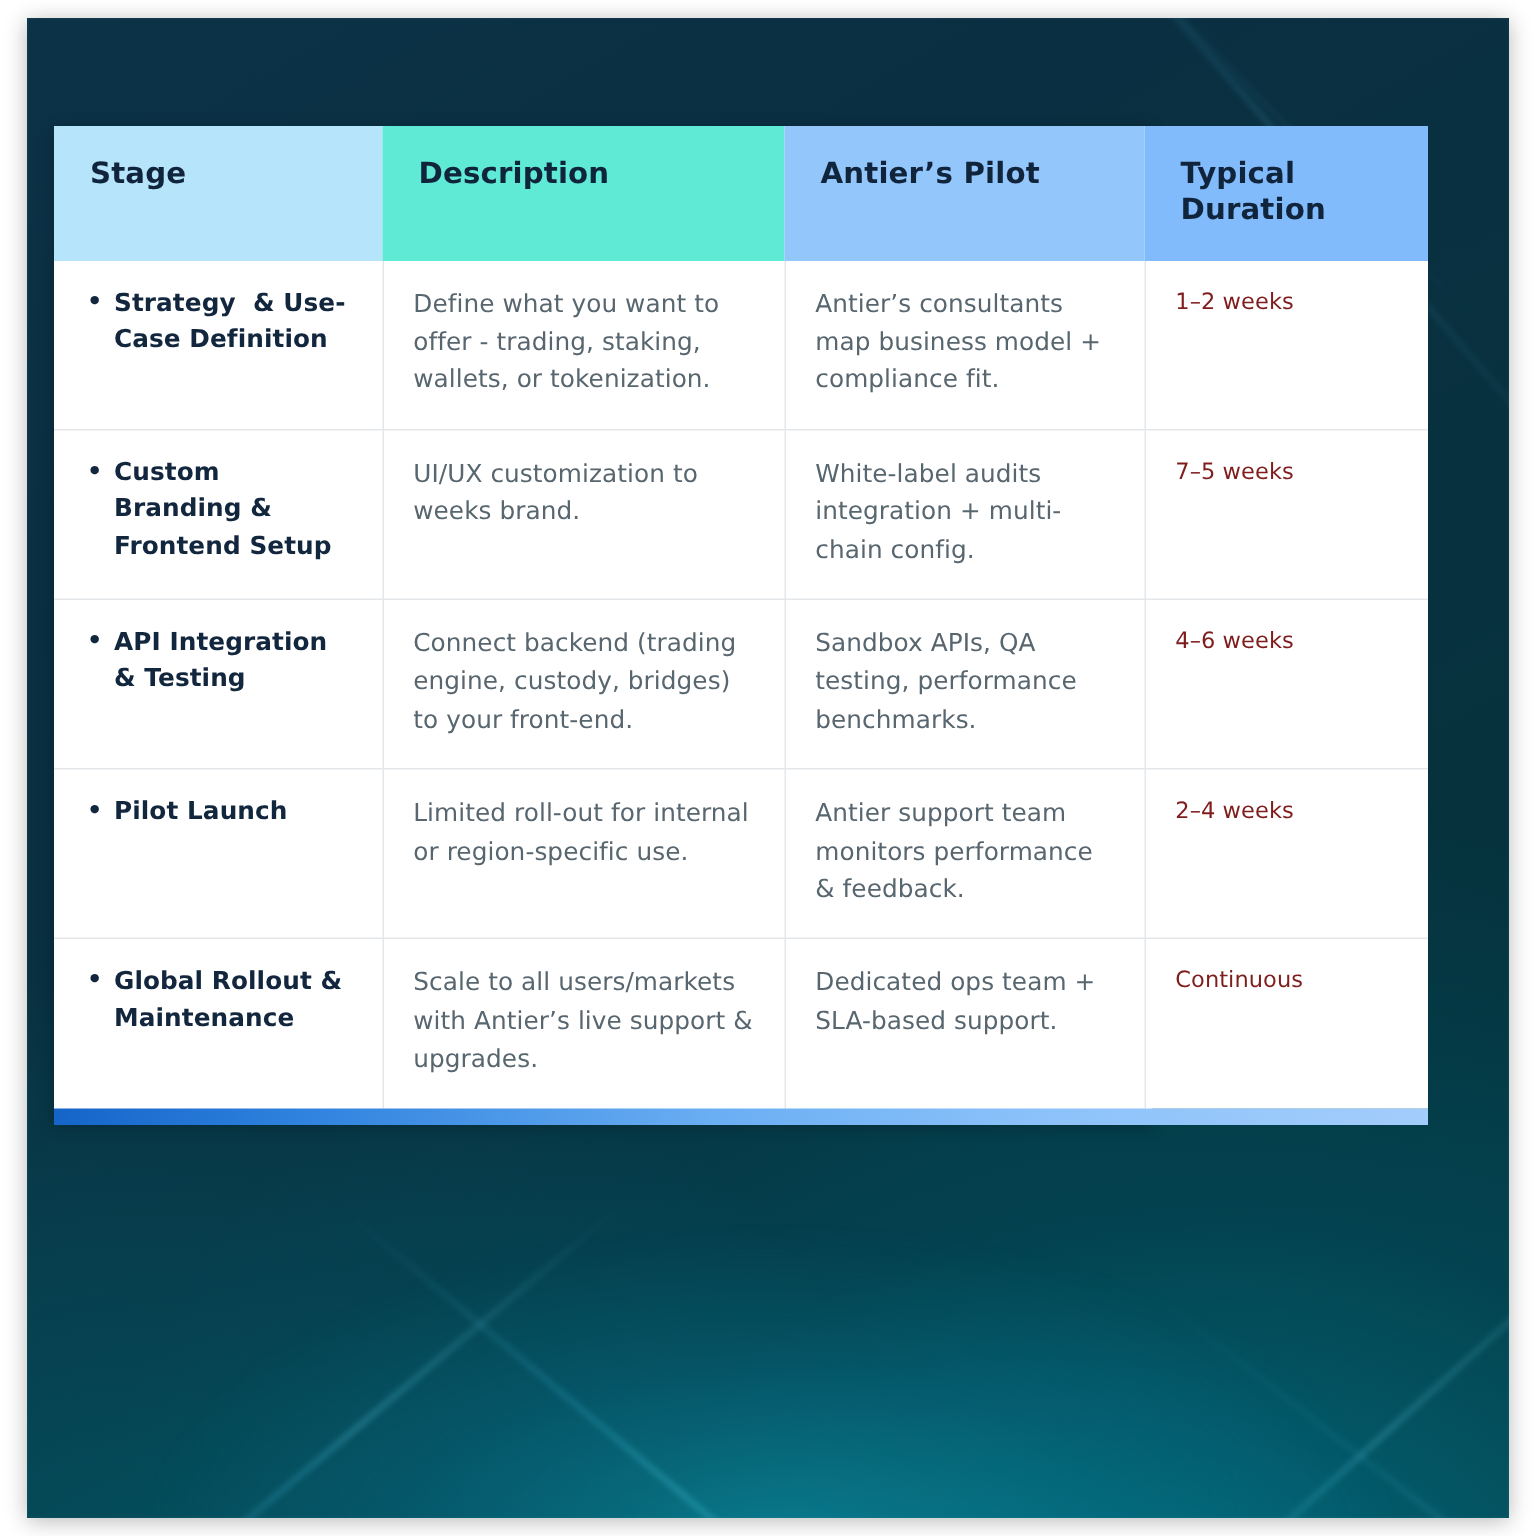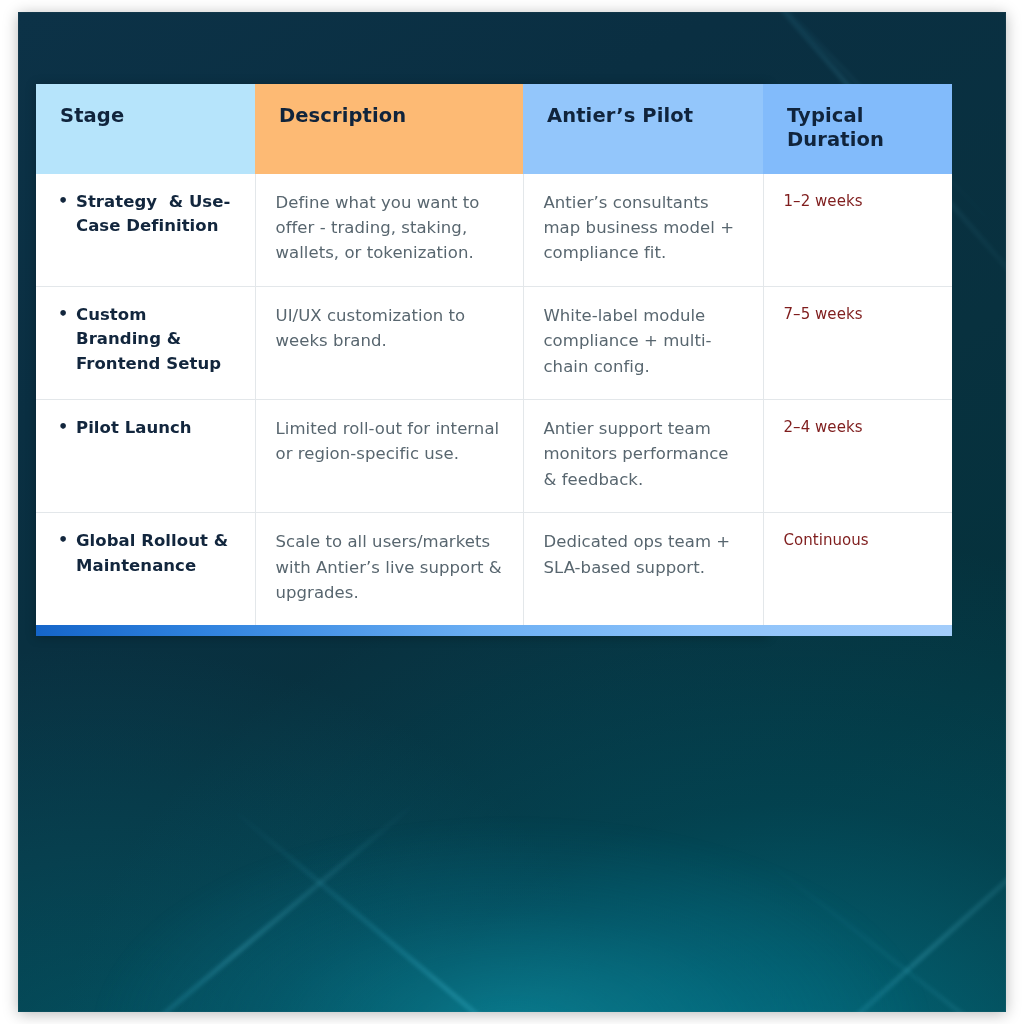--- a/index.html
+++ b/index.html
@@ -174,21 +174,21 @@
     <table class="proc">
       <colgroup>
         <col class="c1">
           <col class="c2">
           <col class="c3">
           <col class="c4">
       </colgroup>
       <thead>
         <tr>
           <th class="h1" style="background: rgb(182, 228, 251);">Stage</th>
-          <th class="h2" style="background: #fdba74;">Description</th>
+          <th class="h2" style="background: #5eead4;">Description</th>
           <th class="h3" style="background: rgb(147, 198, 251);">Antier’s Pilot</th>
           <th class="h4" style="white-space: pre-line; background: rgb(130, 187, 251);">Typical
 Duration</th>
         </tr>
       </thead>
       <tbody>
           <tr>
             <td class="stage">
               <div class="stage-inner">Strategy  &amp; Use-Case Definition</div>
             </td>
@@ -203,24 +203,38 @@
             </td>
           </tr>
           <tr>
             <td class="stage">
               <div class="stage-inner">Custom Branding &amp; Frontend Setup</div>
             </td>
             <td>
               <div class="body-text">UI/UX customization to weeks brand.</div>
             </td>
             <td>
-              <div class="body-text">White-label module compliance + multi-chain config.</div>
+              <div class="body-text">White-label audits integration + multi-chain config.</div>
             </td>
             <td>
               <div class="dur-text">7–5 weeks</div>
+            </td>
+          </tr>
+          <tr>
+            <td class="stage">
+              <div class="stage-inner">API Integration &amp; Testing</div>
+            </td>
+            <td>
+              <div class="body-text">Connect backend (trading engine, custody, bridges) to your front-end.</div>
+            </td>
+            <td>
+              <div class="body-text">Sandbox APIs, QA testing, performance benchmarks.</div>
+            </td>
+            <td>
+              <div class="dur-text">4–6 weeks</div>
             </td>
           </tr>
           <tr>
             <td class="stage">
               <div class="stage-inner">Pilot Launch</div>
             </td>
             <td>
               <div class="body-text">Limited roll-out for internal or region-specific use.</div>
             </td>
             <td>

